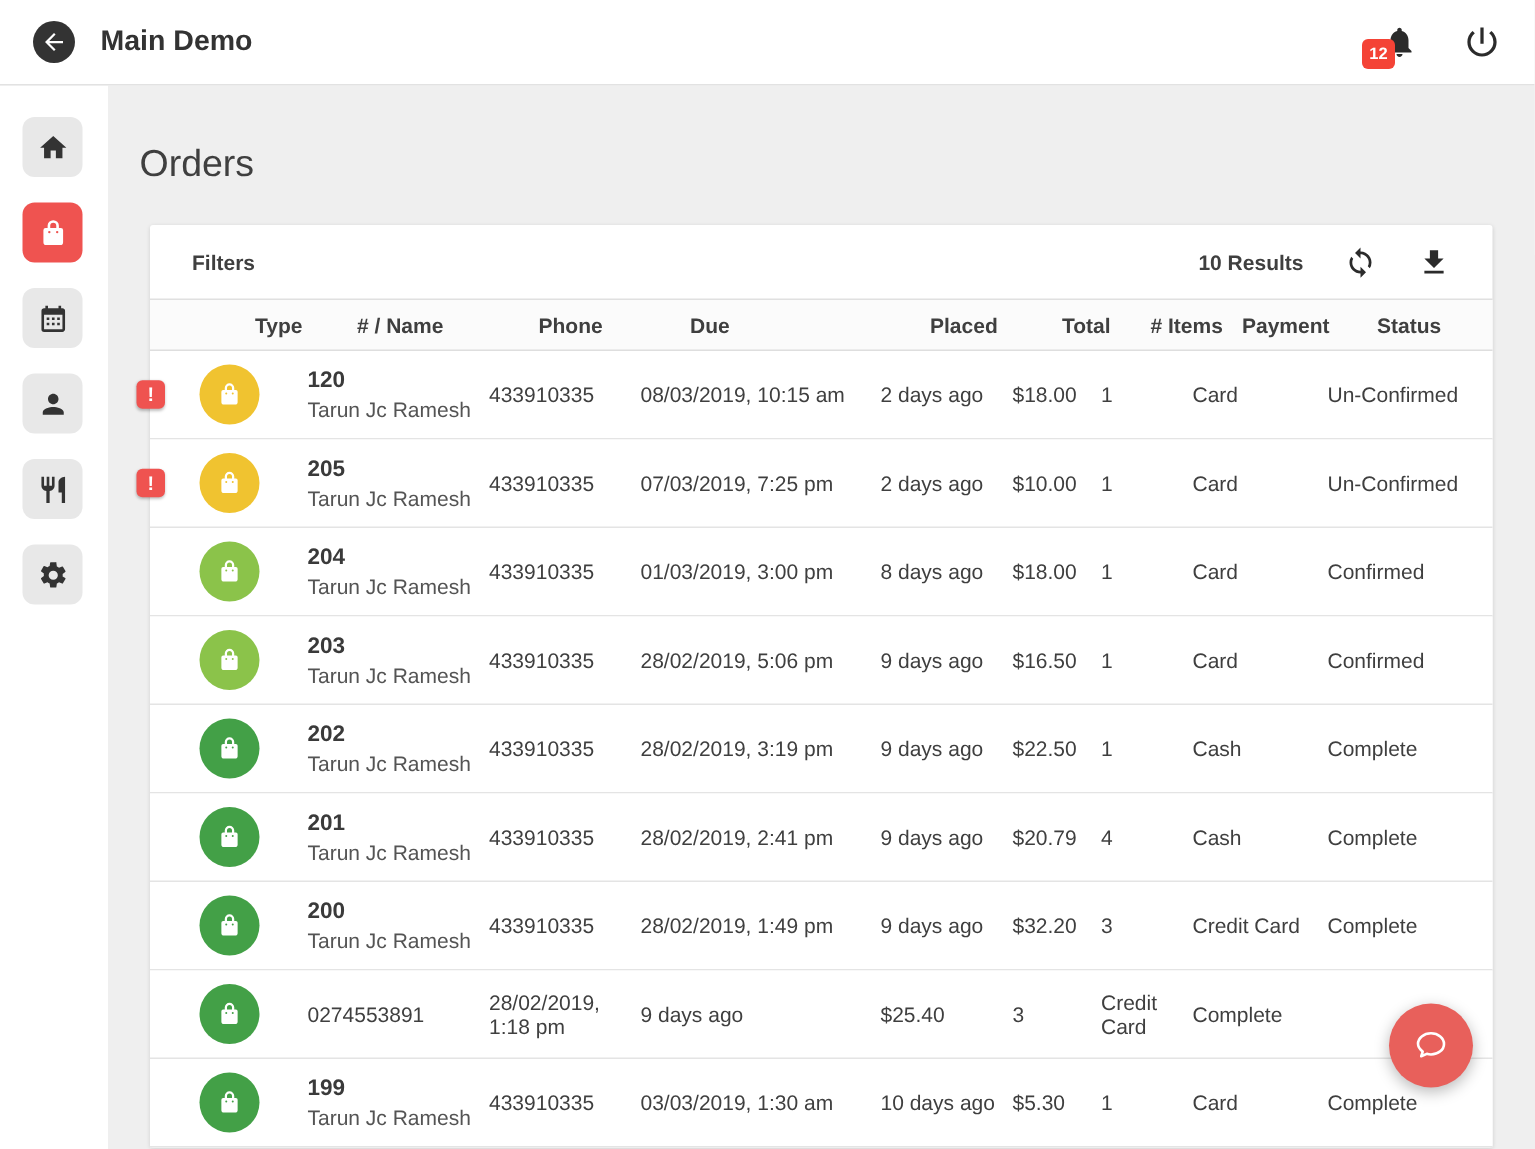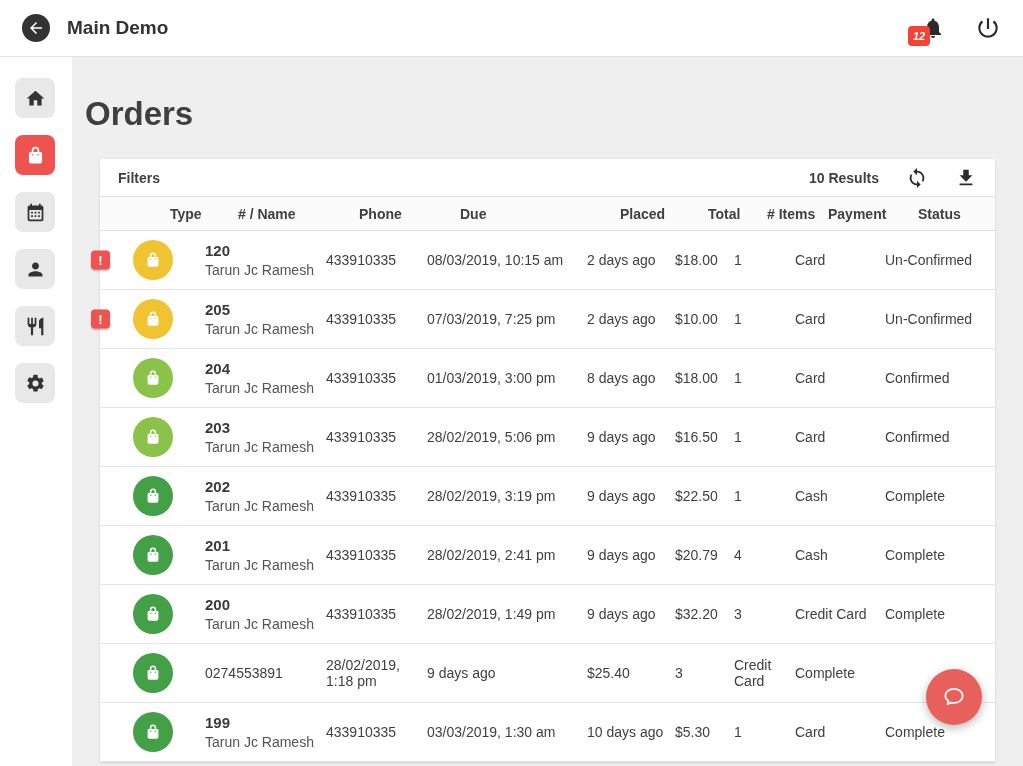--- a/index.html
+++ b/index.html
@@ -10,40 +10,40 @@
   .topbar { position:absolute; top:0; left:0; right:0; height:57px;
     background:#fff; border-bottom:1px solid #e2e2e2;
     display:flex; align-items:center; padding:0 22px; z-index:20;justify-content:space-between; }
   .back-btn { width:28px; height:28px; border-radius:50%; background:#333;
     display:flex; align-items:center; justify-content:center; cursor:pointer; border:none; flex:0 0 auto; }
   .topbar-title { margin-left:17px; font-size:19px; font-weight:bold; color:#333; }
   .topbar-right { margin-left:auto; display:flex; align-items:center; gap:30px; }
   .bell-wrap { position:relative; width:24px; height:24px; cursor:pointer; }
   .notif-badge { position:absolute; left:-13px; bottom:-6px; min-width:22px; height:20px;
     background:#f44336; color:#fff; font-size:11px; font-weight:bold; border-radius:4px;
-    display:flex; align-items:center; justify-content:center; padding:0 4px;font-style:italic; }
+    display:flex; align-items:center; justify-content:center; padding:0 4px; }
   .power-btn { width:26px; height:26px; cursor:pointer; background:none; border:none; padding:0; }
 
   
   .sidebar { position:absolute; top:57px; left:0; bottom:0; width:72px; background:#fff; z-index:10; }
   .side-btn { width:40px; height:40px; border-radius:8px; background:#e8e8e8; border:none;
     margin:0 0 17px 15px; display:flex; align-items:center; justify-content:center; cursor:pointer; }
   .side-btn:first-child { margin-top:21px; }
   .side-btn svg { width:21px; height:21px; fill:#333; }
   .side-btn.active { background:#ef5350; }
   .side-btn.active svg { fill:#fff; }
 
   
   .main { position:absolute; top:57px; left:72px; right:0; bottom:0; background:#efefef; overflow:hidden; }
-  .page-title { margin:38px 0 0 13px; font-size:33px; font-weight:bold; color:#3f3f3f; }
+  .page-title { margin:38px 0 0 21px; font-size:25px; font-weight:normal; color:#3f3f3f; }
 
   .card { margin:26px 28px 0 28px; background:#fff; border-radius:2px;
     box-shadow:0 1px 3px rgba(0,0,0,0.13); position:relative; }
 
-  .filters-bar { height:38px; display:flex; align-items:center; padding:0 18px;
+  .filters-bar { height:50px; display:flex; align-items:center; padding:0 28px;
     border-bottom:1px solid #e0e0e0; }
   .filters-label { font-size:14px; font-weight:bold; color:#3f3f3f; cursor:pointer; }
   .filters-right { margin-left:auto; display:flex; align-items:center; gap:27px; }
   .results-label { font-size:14px; font-weight:bold; color:#3f3f3f;margin-left:40px; }
   .icon-btn { width:22px; height:22px; background:none; border:none; padding:0; cursor:pointer; }
   .icon-btn svg { width:22px; height:22px; fill:#2b2b2b; }
 
   .thead { display:grid; grid-template-columns:105px 121px 101px 160px 88px 59px 61px 90px 1fr;
     height:34px; align-items:center; background:#fbfbfb; border-bottom:1px solid #dedede;
     font-size:14px; font-weight:bold; color:#3f3f3f;padding-left:33px; }

